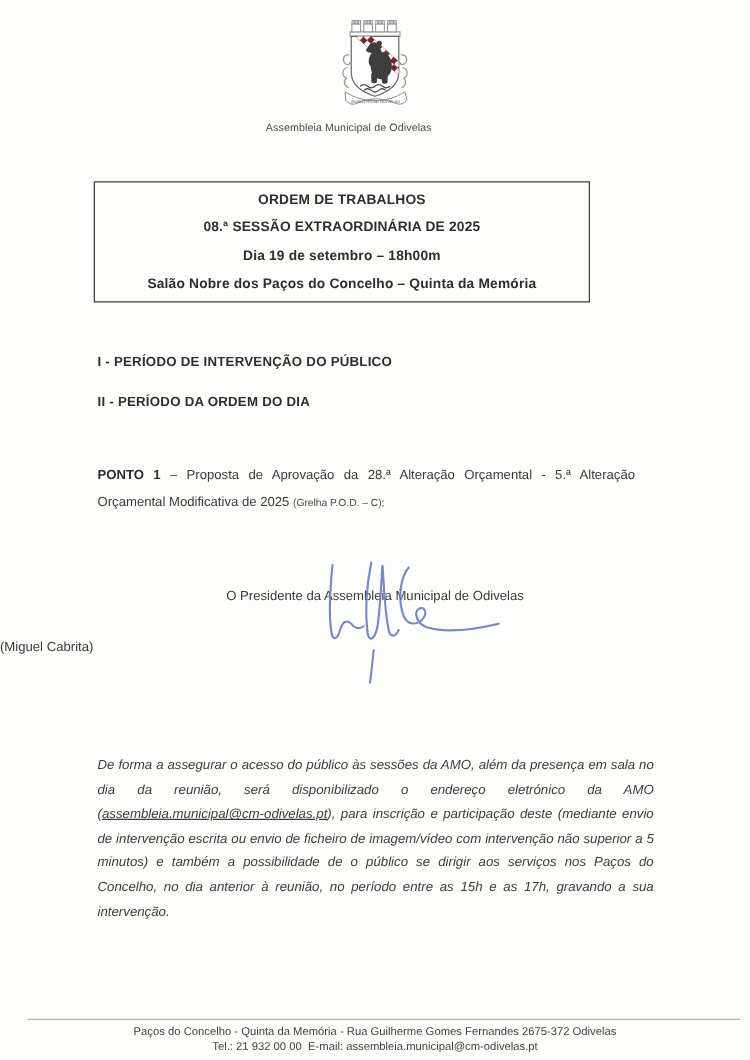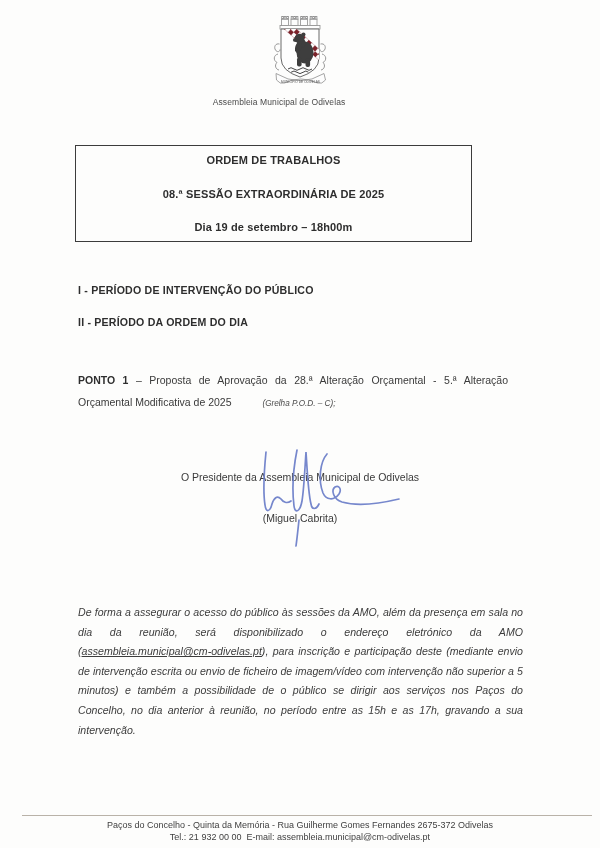--- a/index.html
+++ b/index.html
@@ -20,26 +20,26 @@
 
   
   .sec-heading{position:absolute;left:78px;font-weight:bold;font-size:10.6px;color:#2e2e2e;letter-spacing:.2px;}
   .sec-1{top:284px;}
   .sec-2{top:316px;}
 
   
   .ponto{position:absolute;top:358px;left:78px;width:430px;
     font-size:10.5px;line-height:22px;text-align:justify;color:#3a3a3a;}
   .ponto .lbl{font-weight:bold;color:#2e2e2e;}
-  .ponto .note{font-size:8.2px;font-style:italic;color:#4a4a4a;margin-left:28px;}
+  .ponto .note{font-size:8.2px;color:#4a4a4a;}
 
   
   .sig-title{position:absolute;top:471px;left:0;width:600px;text-align:center;
     font-size:10.5px;color:#3a3a3a;}
-  .sig-name{position:absolute;top:512px;left:0;width:600px;text-align:center;
+  .sig-name{position:absolute;top:512px;left:0;width:600px;
     font-size:10.5px;color:#3a3a3a;}
   .sig-ink{position:absolute;top:444px;left:242px;width:160px;height:105px;}
 
   
   .notice{position:absolute;top:603px;left:78px;width:445px;
     font-size:10.6px;font-style:italic;line-height:19.6px;color:#3c3c3c;}
   .notice p{margin:0;text-align:justify;}
   .notice a{color:#3c3c3c;text-decoration:underline;}
   .justify-last{display:block;text-align:justify;text-align-last:justify;}
   .p2-line2{display:block;}
@@ -140,20 +140,21 @@
         </g>
       </g>
     </svg>
   </div>
   <div class="org-caption">Assembleia Municipal de Odivelas</div>
 
   <div class="agenda-box">
     <div class="bx">ORDEM DE TRABALHOS</div>
     <div class="bx">08.ª SESSÃO EXTRAORDINÁRIA DE 2025</div>
     <div class="bx">Dia 19 de setembro – 18h00m</div>
+    <div class="bx">Salão Nobre dos Paços do Concelho – Quinta da Memória</div>
   </div>
 
   <div class="sec-heading sec-1">I - PERÍODO DE INTERVENÇÃO DO PÚBLICO</div>
   <div class="sec-heading sec-2">II - PERÍODO DA ORDEM DO DIA</div>
 
   <p class="ponto"><span class="lbl">PONTO 1</span><span> – </span><span>Proposta de Aprovação da 28.ª Alteração Orçamental - 5.ª Alteração Orçamental Modificativa de 2025 </span><span class="note">(Grelha P.O.D. – C);</span></p>
 
   <div class="sig-title">O Presidente da Assembleia Municipal de Odivelas</div>
   <svg class="sig-ink" viewBox="0 0 160 105">
     <g fill="none" stroke="#6b7ec9" stroke-width="1.7" stroke-linecap="round" opacity="0.92">

